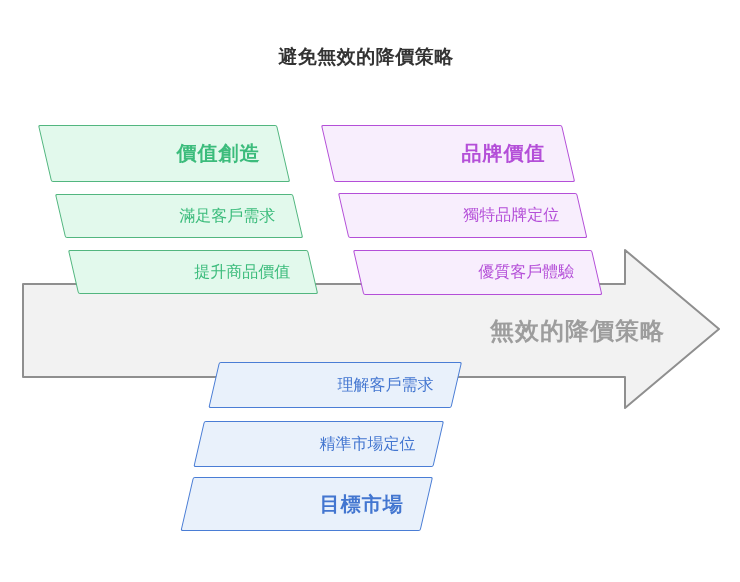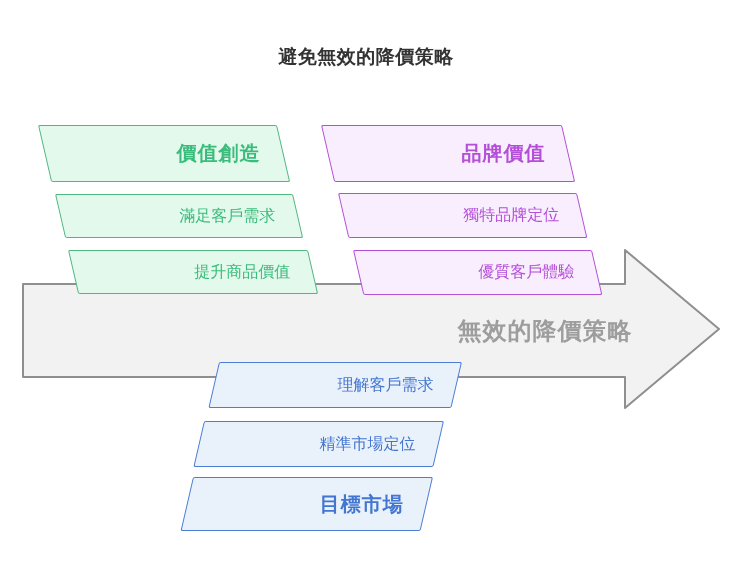--- a/index.html
+++ b/index.html
@@ -37,21 +37,21 @@
     fill: var(--arrow-fill, #f2f2f2);
     stroke: var(--arrow-stroke, #8f8f8f);
     stroke-width: 2;
     stroke-linejoin: round;
   }
   .arrow-label {
     position: absolute;
     left: 425px;
     top: 315px;
     width: 240px;
-    text-align: center;
+    text-align: right;
     font-size: 24px;
     font-weight: bold;
     color: var(--arrow-text, #9d9d9d);
     letter-spacing: 1px;
     z-index: 2;
   }
   .shape {
     position: absolute;
     box-sizing: border-box;
     display: flex;

